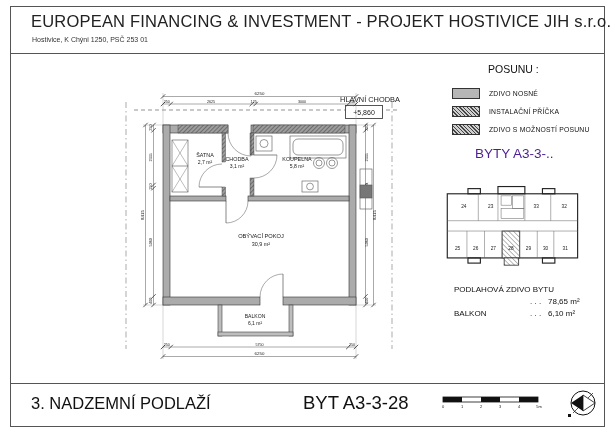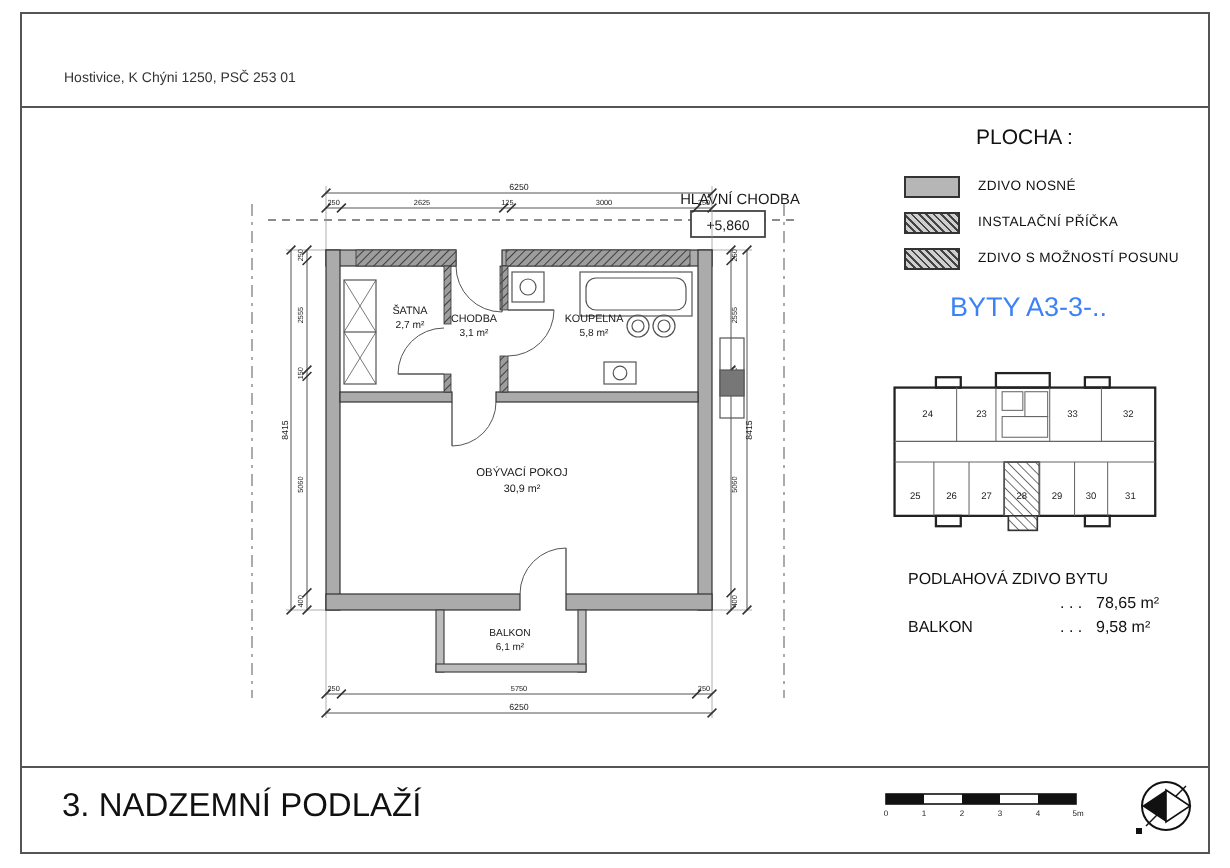--- a/index.html
+++ b/index.html
@@ -17,35 +17,36 @@
   .ftr .compass{position:absolute;left:550px;top:2px;}
   
   .legend-title{position:absolute;left:477px;top:56px;font-size:10.5px;color:#111;}
   .legend{position:absolute;left:441px;top:77px;width:170px;}
   .lrow{display:flex;align-items:center;height:18px;}
   .sw{width:26px;height:9px;border:1px solid #333;margin-right:9px;flex:0 0 auto;}
   .sw.solid{background:#b6b6b6;}
   .sw.hatch1{background:repeating-linear-gradient(45deg,#444 0 1px,#cfcfcf 1px 2.6px);}
   .sw.hatch2{background:repeating-linear-gradient(45deg,#444 0 1px,#cfcfcf 1px 2.6px),repeating-linear-gradient(-45deg,#444 0 1px,rgba(0,0,0,0) 1px 2.6px);}
   .lrow .llab{font-size:6.8px;color:#111;letter-spacing:.2px;}
-  .byty{position:absolute;left:464px;top:139px;font-size:13.5px;color:#3b82f6;white-space:nowrap;}
+  .byty{position:absolute;left:464px;top:139px;font-size:13.5px;color:#4c1d95;white-space:nowrap;}
   .keyplan{position:absolute;left:428px;top:178px;}
   .areas{position:absolute;left:443px;top:277px;width:150px;font-size:8px;line-height:12px;color:#111;}
   .arow{display:flex;}
   .arow .alab{width:76px;flex:0 0 auto;}
   .arow .adots{width:18px;flex:0 0 auto;text-align:left;}
   .planwrap{position:absolute;left:103px;top:50px;}
   svg text{fill:#1a1a1a;}
 </style>
 </head>
 <body>
 
 <div class="sheet">
 
   <div class="hdr">
+    <div class="title">EUROPEAN FINANCING &amp; INVESTMENT - PROJEKT HOSTIVICE JIH s.r.o.</div>
     <div class="addr">Hostivice, K Chýni 1250, PSČ 253 01</div>
   </div>
 
   <div class="planwrap">
   <svg width="330" height="327" viewBox="0 0 330 327">
     <defs>
       <pattern id="hatch" width="3" height="3" patternUnits="userSpaceOnUse" patternTransform="rotate(45)">
         <rect width="3" height="3" fill="#9d9d9d"></rect>
             <line x1="0" y1="0" x2="0" y2="3" stroke="#333" stroke-width="0.9"></line>
       </pattern>
@@ -189,21 +190,21 @@
       <text x="183" y="104" font-size="5.4">KOUPELNA</text>
       <text x="183" y="111" font-size="5.1">5,8 m²</text>
       <text x="147" y="181" font-size="5.7">OBÝVACÍ POKOJ</text>
       <text x="147" y="189" font-size="5.4">30,9 m²</text>
       <text x="141" y="261" font-size="5.1">BALKON</text>
       <text x="141" y="268" font-size="5">6,1 m²</text>
     </g>
   </svg>
   </div>
 
-  <div class="legend-title">PLOCHA :</div>
+  <div class="legend-title">POSUNU :</div>
   <div class="legend">
     <div class="lrow">
       <span class="sw solid"></span>
       <span class="llab">ZDIVO NOSNÉ</span>
     </div>
     <div class="lrow">
       <span class="sw hatch1"></span>
       <span class="llab">INSTALAČNÍ PŘÍČKA</span>
     </div>
     <div class="lrow">
@@ -264,26 +265,27 @@
       <span>PODLAHOVÁ ZDIVO BYTU</span>
     </div>
     <div class="arow">
       <span class="alab"></span>
       <span class="adots">. . .</span>
       <span>78,65 m²</span>
     </div>
     <div class="arow">
       <span class="alab">BALKON</span>
       <span class="adots">. . .</span>
-      <span>9,58 m²</span>
+      <span>6,10 m²</span>
     </div>
   </div>
 
   <div class="ftr">
     <div class="floor">3. NADZEMNÍ PODLAŽÍ</div>
+    <div class="unit">BYT  A3-3-28</div>
     <div class="scalebar">
       <svg width="105" height="18" viewBox="0 0 105 18">
         <rect x="2" y="2" width="95" height="5" fill="#fff" stroke="#111" stroke-width="0.8"></rect>
         <rect x="2" y="2" width="19" height="5" fill="#111"></rect>
         <rect x="40" y="2" width="19" height="5" fill="#111"></rect>
         <rect x="78" y="2" width="19" height="5" fill="#111"></rect>
         <g font-size="4" text-anchor="middle">
           <text x="2" y="13">0</text>
           <text x="21" y="13">1</text>
           <text x="40" y="13">2</text>

